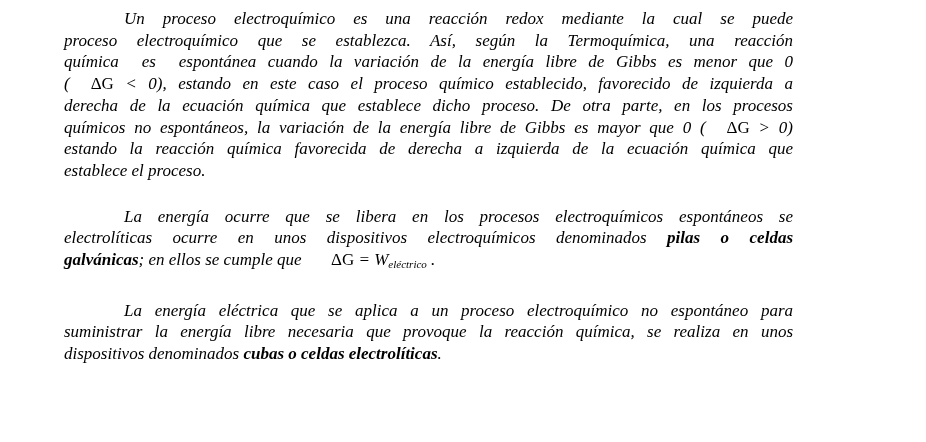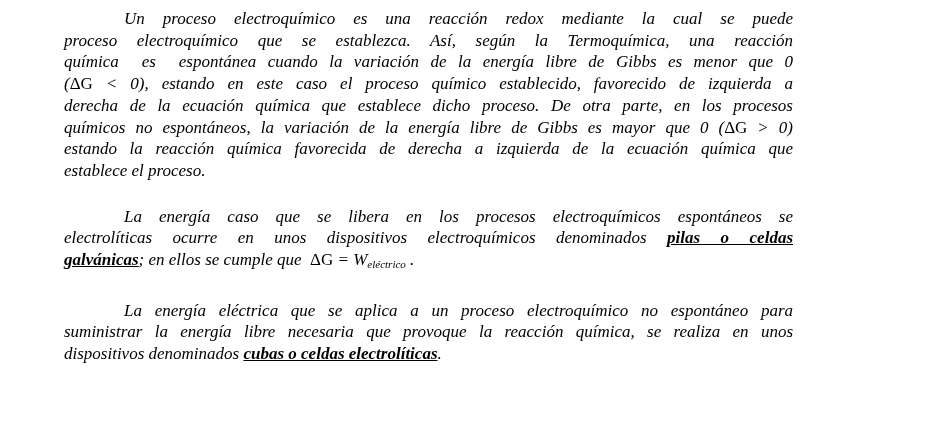--- a/index.html
+++ b/index.html
@@ -35,46 +35,46 @@
   }
   .line.indent {
     text-indent: 60px;
   }
   .line.last {
     text-align-last: left;
     -moz-text-align-last: left;
   }
   .run-bold {
     font-weight: bold;
-    text-decoration: underline;
   }
   .run-sub {
     font-size: 11px;
     vertical-align: -3px;
   }
   .run-upright {
     font-style: normal;
+    margin-left: 21px;
   }
 </style>
 </head>
 <body>
 
 <div class="doc" id="document-root">
     <div class="paragraph">
       <div class="line indent"><span class="">Un proceso electroquímico es una reacción redox mediante la cual se puede</span></div>
       <div class="line"><span class="">proceso electroquímico que se establezca. Así, según la Termoquímica, una reacción</span></div>
       <div class="line"><span class="">química&nbsp; es&nbsp; espontánea cuando la variación de la energía libre de Gibbs es menor que 0</span></div>
       <div class="line"><span class="">(</span><span class="run-upright">ΔG</span><span class=""> &lt; 0), estando en este caso el proceso químico establecido, favorecido de izquierda a</span></div>
       <div class="line"><span class="">derecha de la ecuación química que establece dicho proceso. De otra parte, en los procesos</span></div>
       <div class="line"><span class="">químicos no espontáneos, la variación de la energía libre de Gibbs es mayor que 0 (</span><span class="run-upright">ΔG</span><span class=""> &gt; 0)</span></div>
       <div class="line"><span class="">estando la reacción química favorecida de derecha a izquierda de la ecuación química que</span></div>
       <div class="line last"><span class="">establece el proceso.</span></div>
     </div>
     <div class="paragraph">
-      <div class="line indent"><span class="">La energía caso que se libera en los procesos electroquímicos espontáneos se</span></div>
+      <div class="line indent"><span class="">La energía ocurre que se libera en los procesos electroquímicos espontáneos se</span></div>
       <div class="line"><span class="">electrolíticas ocurre en unos dispositivos electroquímicos denominados </span><span class="run-bold">pilas o celdas</span></div>
       <div class="line last"><span class="run-bold">galvánicas</span><span class="">; en ellos se cumple que&nbsp; </span><span class="run-upright">ΔG</span><span class=""> = W</span><span class="run-sub">eléctrico</span><span class=""> .</span></div>
     </div>
     <div class="paragraph">
       <div class="line indent"><span class="">La energía eléctrica que se aplica a un proceso electroquímico no espontáneo para</span></div>
       <div class="line"><span class="">suministrar la energía libre necesaria que provoque la reacción química, se realiza en unos</span></div>
       <div class="line last"><span class="">dispositivos denominados </span><span class="run-bold">cubas o celdas electrolíticas</span><span class="">.</span></div>
     </div>
   </div>
 

